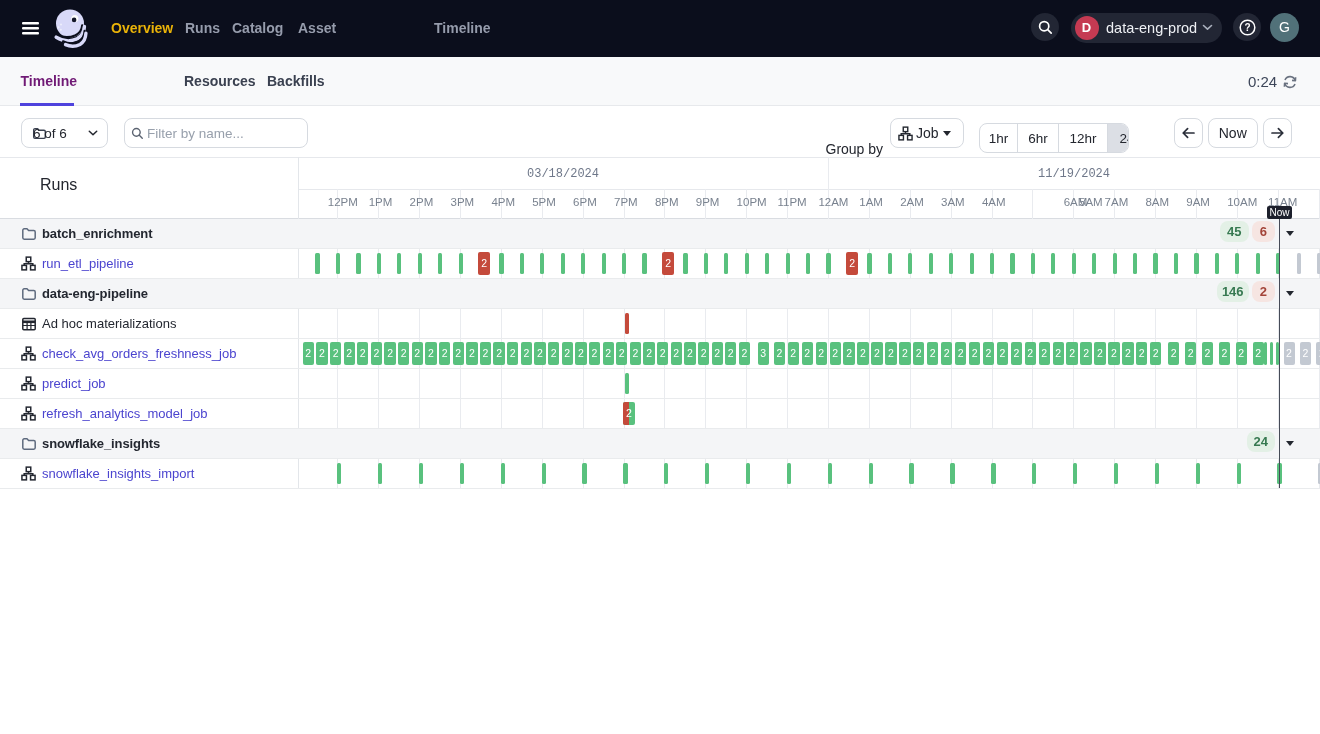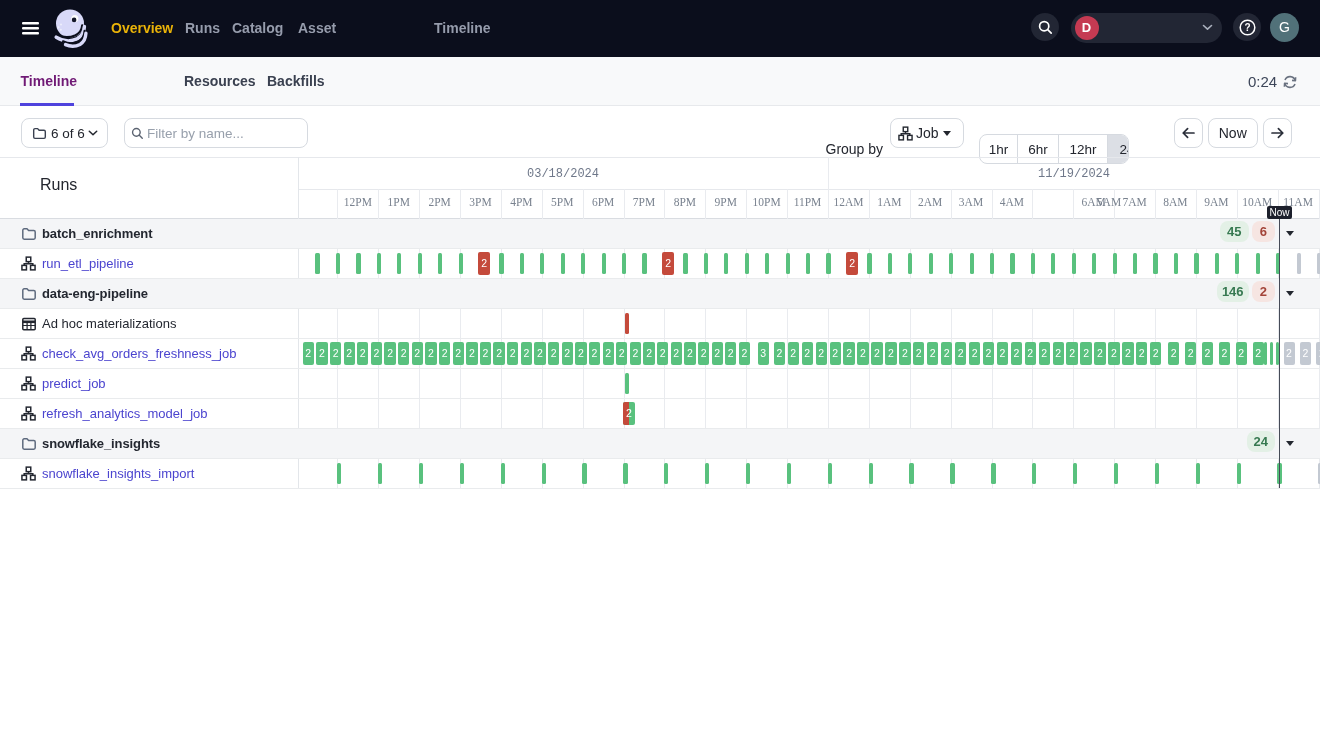--- a/index.html
+++ b/index.html
@@ -9,21 +9,21 @@
 .nav .item.on { color:#eab308; }
 .circ { position:absolute; top:13px; width:28px; height:28px; border-radius:50%; background:#222634; }
 
 .tabbar { position:absolute; top:57px; left:0; width:1320px; height:49px; background:#f8f9fa; border-bottom:1px solid #e7e9ec; }
 .tab { position:absolute; top:0; height:49px; line-height:49px; font-size:14px; font-weight:600; color:#3a4150; white-space:nowrap; }
 .tab.on { color:#701a75; }
 
 .btn { position:absolute; background:#fff; border:1px solid #d6dae0; border-radius:8px; font-size:13.5px; color:#23262e; }
 
 .vl { position:absolute; top:189px; width:1px; height:299px; background:#e9ebef; }
-.tl { position:absolute; top:196px; height:15px; text-align:center; font-family:Liberation Serif, serif; font-size:11.5px; color:#79828f; }
+.tl { position:absolute; top:196px; height:15px; font-family:Liberation Sans, sans-serif; font-size:11.5px; color:#79828f; }
 .row { position:absolute; left:0; width:1320px; height:30px; border-bottom:1px solid #e9ebed; }
 .grow { background:#f4f5f7; }
 .rlab { position:absolute; left:42px; top:0; height:30px; line-height:30px; font-size:13px; white-space:nowrap; }
 .glab { font-weight:700; color:#232730; letter-spacing:-0.1px; }
 .jlab { color:#4b44cf; }
 .ricon { position:absolute; left:21px; top:7px; }
 .pill { position:absolute; top:2.5px; height:21px; line-height:21px; border-radius:8px; text-align:center; font-size:13px; font-weight:600; }
 .pg { background:#e3f0e6; color:#377951; }
 .pr { background:#f6e5e2; color:#a34439; }
 .caret { position:absolute; left:1285.5px; top:12.5px; width:0; height:0; border-left:4.5px solid transparent; border-right:4.5px solid transparent; border-top:5.5px solid #232730; }
@@ -56,20 +56,21 @@
   <span class="item" style="left:232px">Catalog</span>
   <span class="item" style="left:298px">Asset</span>
   <span class="item" style="left:434px">Timeline</span>
   <div class="circ" style="left:1031px"></div>
   <svg class="abs" style="left:1038px;top:20px" width="15" height="15" viewBox="0 0 15 15">
     <circle cx="6.2" cy="6.2" r="4.6" fill="none" stroke="#fff" stroke-width="1.7"></circle>
     <line x1="9.7" y1="9.7" x2="13.2" y2="13.2" stroke="#fff" stroke-width="1.7" stroke-linecap="round"></line>
   </svg>
   <div class="abs" style="left:1071px;top:12.5px;width:151px;height:30px;border-radius:15px;background:#222634"></div>
   <div class="abs" style="left:1074.5px;top:15.5px;width:24px;height:24px;border-radius:50%;background:#c53a52;color:#fff;font-size:13px;font-weight:700;text-align:center;line-height:24px">D</div>
+  <span class="abs" style="left:1106px;top:0;height:57px;line-height:57px;color:#eef0f4;font-size:14.5px;font-weight:500">data-eng-prod</span>
   <svg class="abs" style="left:1202px;top:24px" width="11" height="7" viewBox="0 0 11 7">
     <path d="M1.5 1.5 L5.5 5.2 L9.5 1.5" stroke="#aab0bd" stroke-width="1.6" fill="none" stroke-linecap="round" stroke-linejoin="round"></path>
   </svg>
   <div class="circ" style="left:1233px"></div>
   <svg class="abs" style="left:1238.5px;top:18.5px" width="17" height="17" viewBox="0 0 17 17">
     <circle cx="8.5" cy="8.5" r="7.3" fill="none" stroke="#fff" stroke-width="1.5"></circle>
     <text x="8.5" y="12.2" text-anchor="middle" font-size="10" font-weight="700" fill="#fff" font-family="Liberation Sans">?</text>
   </svg>
   <div class="circ" style="left:1270px;top:12.5px;width:29px;height:29px;background:#517179;color:#fff;text-align:center;line-height:29px;font-size:14px;font-weight:500">G</div>
 </div>
@@ -85,41 +86,41 @@
     <path d="M12.6 2.2 L12.4 5.8 L9 5.4" fill="none" stroke="#6a7280" stroke-width="1.6" stroke-linejoin="round"></path>
     <path d="M1.8 8.4 A 5.4 5.4 0 0 0 12 9" fill="none" stroke="#6a7280" stroke-width="1.6"></path>
     <path d="M1.4 11.8 L1.6 8.2 L5 8.6" fill="none" stroke="#6a7280" stroke-width="1.6" stroke-linejoin="round"></path>
   </svg>
 </div>
 
 <div class="btn" style="left:21px;top:118px;width:86.5px;height:30px"></div>
 <svg class="abs" style="left:32px;top:126px" width="15" height="15" viewBox="0 0 16 16">
   <path d="M1.8 4.2 C1.8 3.4 2.4 2.8 3.2 2.8 H6 L7.6 4.6 H12.8 C13.6 4.6 14.2 5.2 14.2 6 V11.8 C14.2 12.6 13.6 13.2 12.8 13.2 H3.2 C2.4 13.2 1.8 12.6 1.8 11.8 Z" fill="none" stroke="#3a4150" stroke-width="1.5" stroke-linejoin="round"></path>
 </svg>
-<span class="abs" style="left:51px;top:119px;height:29px;line-height:29px;font-size:13.5px;color:#23262e">6 of 6</span>
+<span class="abs" style="left:33px;top:119px;height:29px;line-height:29px;font-size:13.5px;color:#23262e">6 of 6</span>
 <svg class="abs" style="left:88px;top:130px" width="10" height="7" viewBox="0 0 10 7">
   <path d="M1.3 1.3 L5 4.8 L8.7 1.3" stroke="#23262e" stroke-width="1.5" fill="none" stroke-linecap="round" stroke-linejoin="round"></path>
 </svg>
 <div class="btn" style="left:123.5px;top:118px;width:184px;height:30px"></div>
 <svg class="abs" style="left:131px;top:127px" width="13" height="13" viewBox="0 0 15 15">
   <circle cx="6.2" cy="6.2" r="4.4" fill="none" stroke="#5a6270" stroke-width="1.6"></circle>
   <line x1="9.6" y1="9.6" x2="13" y2="13" stroke="#5a6270" stroke-width="1.6" stroke-linecap="round"></line>
 </svg>
 <span class="abs" style="left:147px;top:119px;height:29px;line-height:29px;font-size:13.5px;color:#98a0ac">Filter by name...</span>
 <span class="abs" style="left:825.5px;top:135px;height:29px;line-height:29px;font-size:14px;color:#23262e">Group by</span>
 <div class="btn" style="left:890px;top:118px;width:74px;height:30px"></div>
 <svg class="abs" style="left:898px;top:125.5px" width="15" height="15" viewBox="0 0 16 16">
 <rect x="5.6" y="1.2" width="4.8" height="4.8" fill="none" stroke="#232730" stroke-width="1.5"></rect>
 <rect x="1" y="10" width="4.8" height="4.8" fill="none" stroke="#232730" stroke-width="1.5"></rect>
 <rect x="10.2" y="10" width="4.8" height="4.8" fill="none" stroke="#232730" stroke-width="1.5"></rect>
 <path d="M8 6 V8.2 M3.4 10 V8.2 H12.6 V10" fill="none" stroke="#232730" stroke-width="1.5"></path>
 </svg>
 <span class="abs" style="left:916px;top:118px;height:30px;line-height:30px;font-size:14px;color:#23262e;font-weight:500">Job</span>
 <div class="abs" style="left:943px;top:130.5px;width:0;height:0;border-left:4.5px solid transparent;border-right:4.5px solid transparent;border-top:5px solid #23262e"></div>
-<div class="btn" style="left:979px;top:134px;width:150px;height:30px;overflow:hidden">
+<div class="btn" style="left:979px;top:123px;width:150px;height:30px;overflow:hidden">
   <div style="position:absolute;left:0;top:0;width:38px;height:30px;line-height:29px;text-align:center;border-right:1px solid #d6dae0">1hr</div>
   <div style="position:absolute;left:38px;top:0;width:41px;height:30px;line-height:29px;text-align:center;border-right:1px solid #d6dae0">6hr</div>
   <div style="position:absolute;left:79px;top:0;width:49px;height:30px;line-height:29px;text-align:center;border-right:1px solid #d6dae0">12hr</div>
   <div style="position:absolute;left:128px;top:0;width:50px;height:30px;line-height:29px;text-align:center;background:#dcdfe5;font-weight:500">24hr</div>
 </div>
 <div class="btn" style="left:1174px;top:118px;width:29px;height:30px"></div>
 <svg class="abs" style="left:1181px;top:127px" width="15" height="12" viewBox="0 0 15 12">
 <path d="M13 6 H2.2 M6.6 1.6 L2.2 6 L6.6 10.4" fill="none" stroke="#2a2e39" stroke-width="1.7" stroke-linecap="round" stroke-linejoin="round"></path>
   </svg>
 <div class="btn" style="left:1208px;top:118px;width:49.5px;height:30px;text-align:center;line-height:28px;font-size:14px">Now</div>

